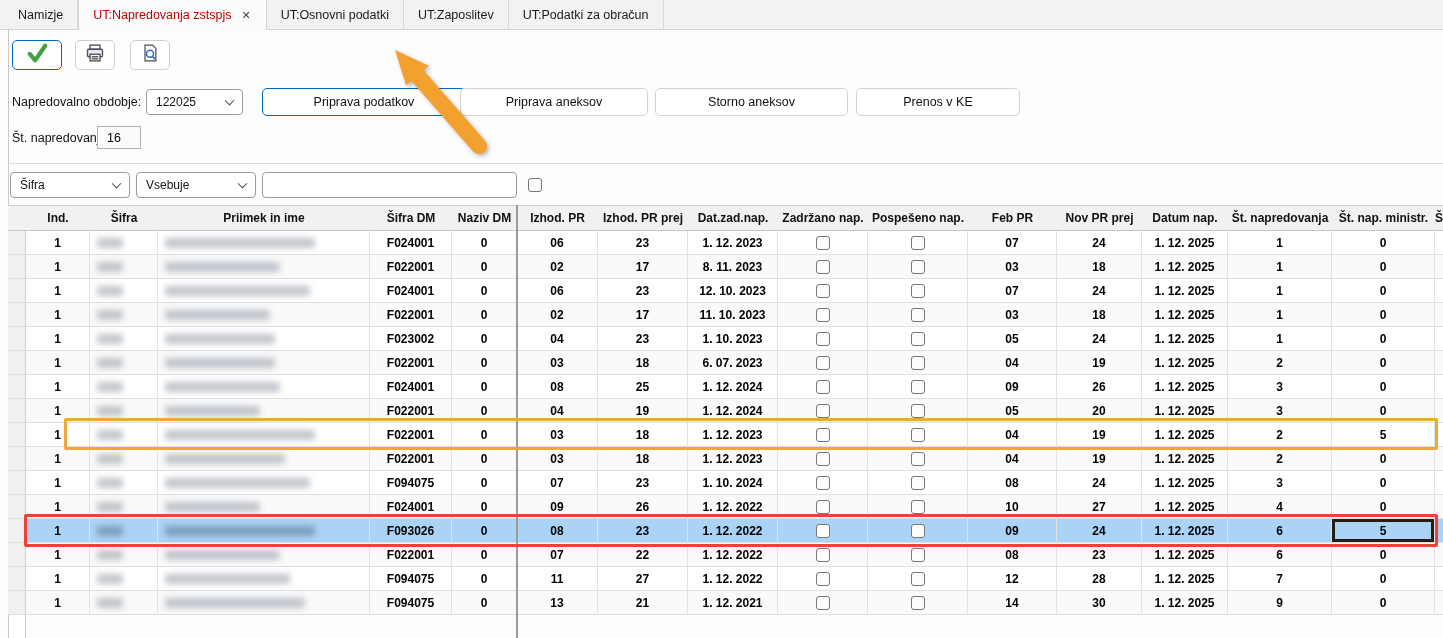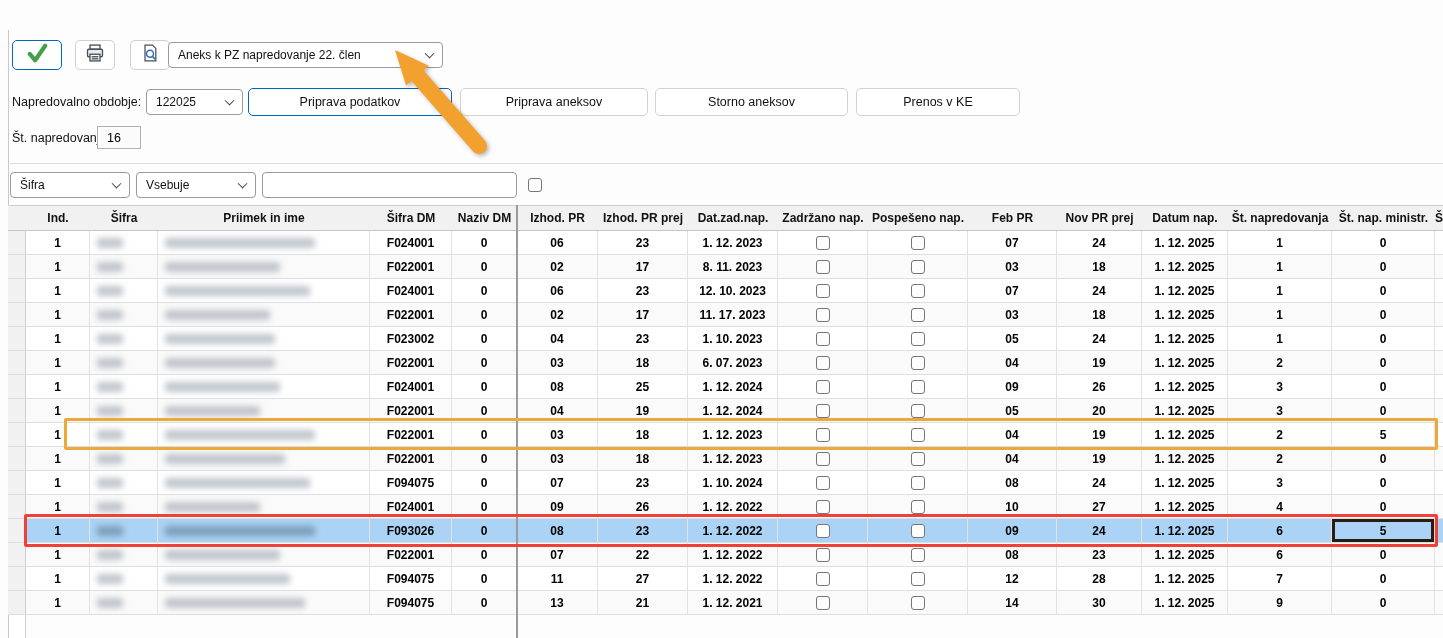--- a/index.html
+++ b/index.html
@@ -28,21 +28,21 @@
            display:flex; align-items:center; padding:0 24px 0 9px; font-size:12px; color:#111; }
   .combo .chev, .chev-i { position:absolute; right:9px; top:50%; width:7px; height:7px;
            border-right:1.4px solid #454545; border-bottom:1.4px solid #454545;
            transform:translateY(-70%) rotate(45deg); }
 
   .lbl { position:absolute; font-size:12.5px; color:#111; white-space:nowrap; }
 
   .btn { position:absolute; top:88px; height:28px; background:#fff; border:1px solid #d2d2d2;
          border-radius:5px; font-size:12.5px; color:#111; display:flex; align-items:center;
          justify-content:center; }
-  .btn.focused { border:1.6px solid #0067c0; }
+  .btn.focused { border:1.6px solid #0067c0;margin-left:14px; }
 
   .count-box { position:absolute; left:97px; top:126px; width:44px; height:23px; background:#fbfbfb;
                border:1px solid #b0b0b0; font-size:12.5px; display:flex; align-items:center;
                padding-left:9px; }
 
   .hsep { position:absolute; left:10px; right:0; top:163px; height:1px; background:#dcdcdc; }
 
   .filter-input { position:absolute; left:262px; top:172px; width:255px; height:26px;
                   border:1px solid #9a9a9a; border-radius:4px; font-size:12px; padding:0 8px;
                   font-family:"Liberation Sans", sans-serif; }
@@ -79,20 +79,38 @@
              border:3px solid #ee4238; border-radius:2px; pointer-events:none; z-index:5; }
 
   .arrow-overlay { position:absolute; left:383px; top:44px; width:115px; height:115px; z-index:9;
                    pointer-events:none; filter:drop-shadow(2px 2px 2px rgba(0,0,0,.28)); }
 </style>
 </head>
 <body>
 
 <div class="screen">
 
+  <div class="tabbar" id="tabbar">
+      <div class="tab">
+        <span>Namizje</span>
+      </div>
+      <div class="tab active">
+        <span>UT:Napredovanja zstspjs</span>
+        <span class="tab-close">✕</span>
+      </div>
+      <div class="tab">
+        <span>UT:Osnovni podatki</span>
+      </div>
+      <div class="tab">
+        <span>UT:Zaposlitev</span>
+      </div>
+      <div class="tab">
+        <span>UT:Podatki za obračun</span>
+      </div>
+    </div>
 
   <div class="panel-left-border"></div>
 
   <div class="tb focused" style="left:12px; width:50px;">
     <span>
       <svg width="22" height="20" viewBox="0 0 24 22">
           <path d="M4 12l6 7L21 3" stroke="#43a047" stroke-width="4.6" fill="none" stroke-linecap="round" stroke-linejoin="round"></path>
         </svg>
     </span>
   </div>
@@ -110,24 +128,20 @@
   <div class="tb" style="left:130px; width:40px;">
     <span>
       <svg width="20" height="20" viewBox="0 0 24 24" fill="none">
         <path d="M6 2.5h9l4 4V21.5H6z" stroke="#4a4f57" stroke-width="1.5" fill="#fff"></path>
         <circle cx="12" cy="13" r="4.2" stroke="#2d6fc4" stroke-width="1.8"></circle>
         <line x1="15" y1="16.2" x2="18" y2="19.4" stroke="#2d6fc4" stroke-width="2"></line>
       </svg>
     </span>
   </div>
 
-  <div class="combo" style="left:168px; top:42px; width:275px; height:26px;">
-    <span>Aneks k PZ napredovanje 22. člen</span>
-    <span class="chev"></span>
-  </div>
 
   <span class="lbl" style="left:12px; top:95px;">Napredovalno obdobje:</span>
   <div class="combo" style="left:146px; top:89px; width:97px; height:26px;">
     <span>122025</span>
     <span class="chev"></span>
   </div>
   <div id="action-buttons">
       <div class="btn focused" style="left: 248px; width: 204px;">Priprava podatkov</div>
       <div class="btn" style="left: 460px; width: 188px;">Priprava aneksov</div>
       <div class="btn" style="left: 655px; width: 193px;">Storno aneksov</div>
@@ -260,21 +274,21 @@
           <div class="td left" style="width: 68px;">
             <div class="blur-blob" style="width: 26px;"></div>
           </div>
           <div class="td left" style="width: 212px;">
             <div class="blur-blob" style="width: 105px;"></div>
           </div>
           <div class="td" style="width: 82px;">F022001</div>
           <div class="td" style="width: 65px;">0</div>
           <div class="td" style="width: 81px;">02</div>
           <div class="td" style="width: 90px;">17</div>
-          <div class="td" style="width: 90px;">11. 17. 2023</div>
+          <div class="td" style="width: 90px;">11. 10. 2023</div>
           <div class="td" style="width: 90px;">
             <div class="checkbox"></div>
           </div>
           <div class="td" style="width: 100px;">
             <div class="checkbox"></div>
           </div>
           <div class="td" style="width: 89px;">03</div>
           <div class="td" style="width: 85px;">18</div>
           <div class="td" style="width: 86px;">1. 12. 2025</div>
           <div class="td" style="width: 104px;">1</div>

